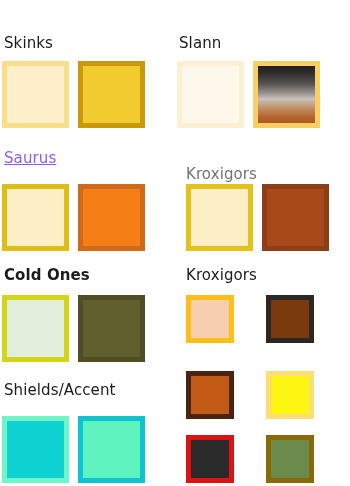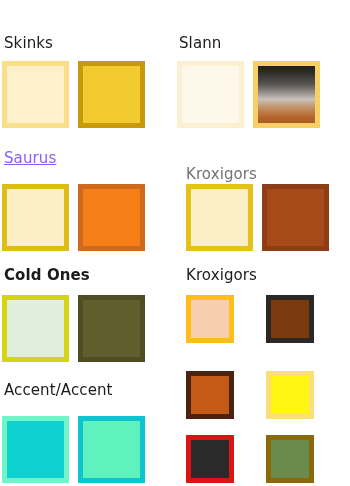--- a/index.html
+++ b/index.html
@@ -115,21 +115,21 @@
       </div>
       <div class="group" style="top: 0px;">
         <div class="group-title" style="position: absolute; left: 4px; top: 237px; color: rgb(27, 27, 27); font-weight: bold;">Cold Ones</div>
         <div class="swatch-row" style="top: 264px; left: 2px;">
           <div class="swatch swatch-lg" title="cold-ones-pale-green" style="border-color: rgb(211, 213, 22); background: rgb(226, 238, 220);"></div>
           <div class="swatch-gap-lg"></div>
           <div class="swatch swatch-lg" title="cold-ones-olive" style="border-color: rgb(78, 77, 35); background: rgb(95, 94, 44);"></div>
         </div>
       </div>
       <div class="group" style="top: 0px;">
-        <div class="group-title" style="position: absolute; left: 4px; top: 352px; color: rgb(27, 27, 27);">Accent/Accent</div>
+        <div class="group-title" style="position: absolute; left: 4px; top: 352px; color: rgb(27, 27, 27);">Shields/Accent</div>
         <div class="swatch-row" style="top: 385px; left: 2px;">
           <div class="swatch swatch-lg" title="shields-cyan" style="border-color: rgb(111, 245, 199); background: rgb(15, 209, 209);"></div>
           <div class="swatch-gap-lg"></div>
           <div class="swatch swatch-lg" title="shields-aquamarine" style="border-color: rgb(15, 196, 206); background: rgb(93, 242, 190);"></div>
         </div>
       </div>
     </div>
   <div class="column column-right">
       <div class="group" style="top: 0px;">
         <div class="group-title" style="position: absolute; left: 4px; top: 5px; color: rgb(27, 27, 27);">Slann</div>

